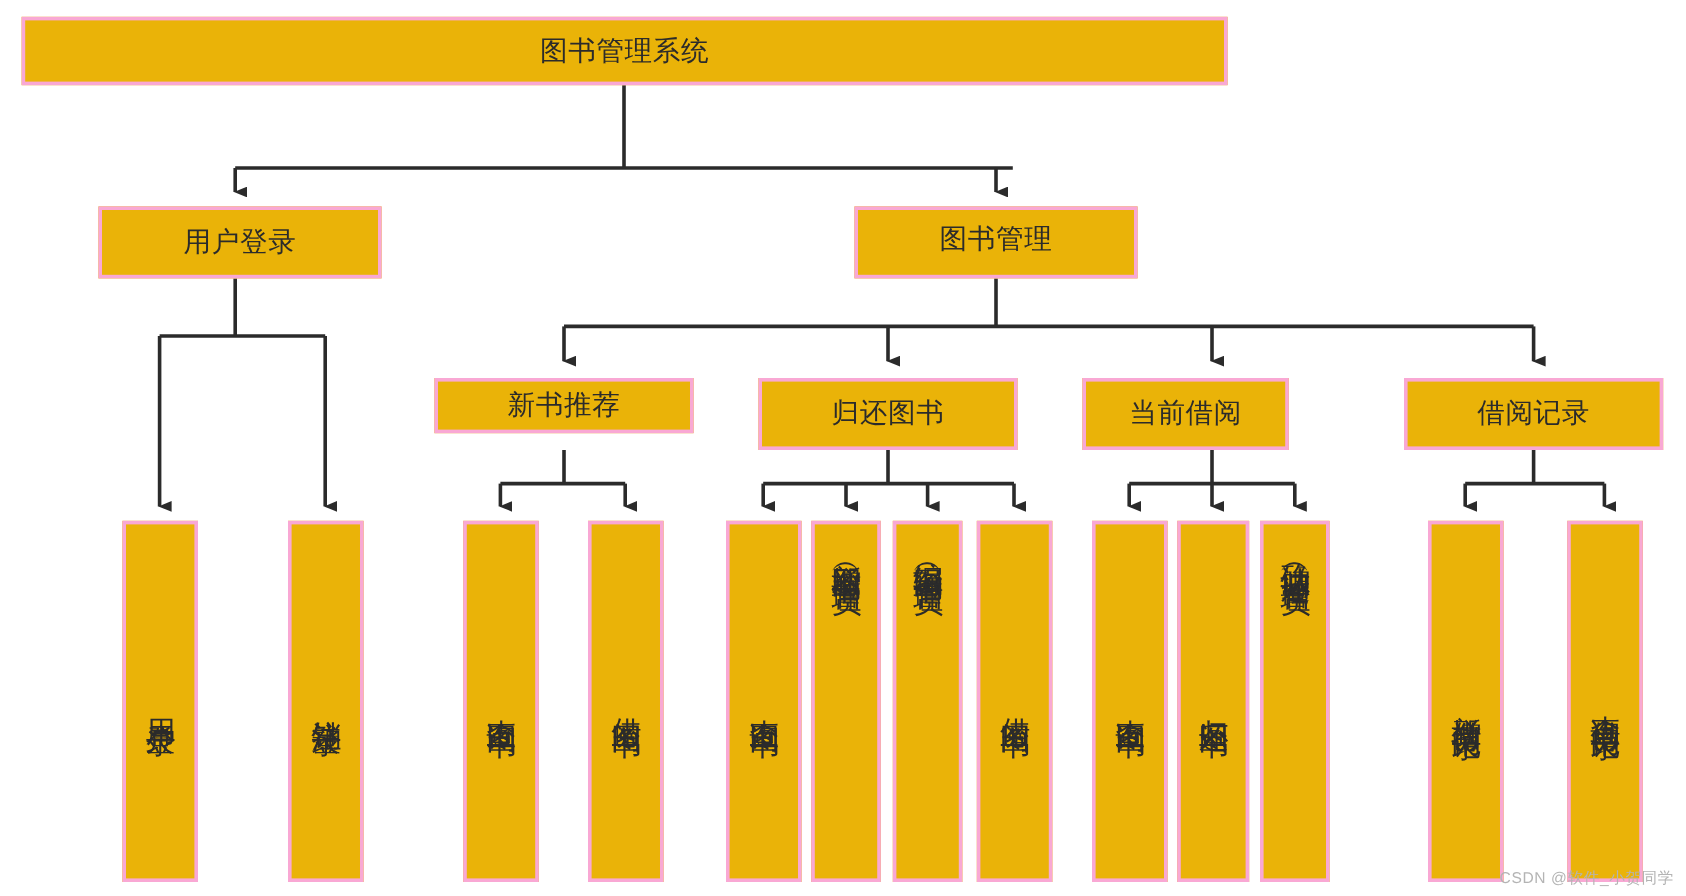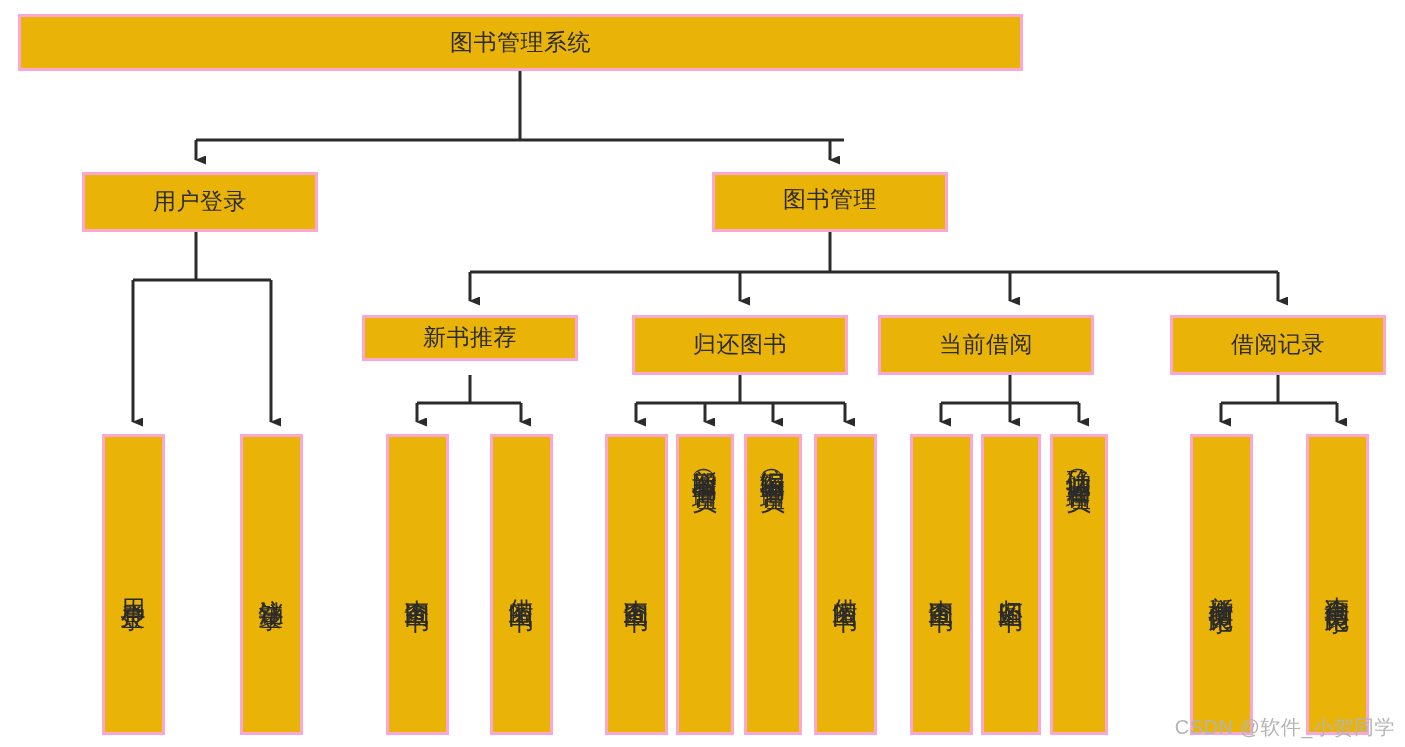--- a/index.html
+++ b/index.html
@@ -59,21 +59,21 @@
     letter-spacing: 3px;
   }
   .node.vertical.centered {
     align-items: center;
     padding-top: 0;
   }
   .watermark {
     position: absolute;
     right: 10px;
     bottom: 6px;
-    font-size: 20px;
+    font-size: 13px;
     color: #b4b4b4;
     white-space: nowrap;
     letter-spacing: 0.5px;
   }
 </style>
 </head>
 <body>
 
 <div id="diagram-root">
 
@@ -137,21 +137,21 @@
   <div class="node horizontal" style="left:712px; top:172px; width:236px; height:60px;font-family:Liberation Mono, monospace;">
     <span class="label">图书管理</span>
   </div>
 
   <div class="node horizontal" style="left:362px; top:315px; width:216px; height:46px;">
     <span class="label">新书推荐</span>
   </div>
   <div class="node horizontal" style="left:632px; top:315px; width:216px; height:60px;">
     <span class="label">归还图书</span>
   </div>
-  <div class="node horizontal" style="left:878px; top:315px; width:216px; height:60px;">
+  <div class="node horizontal" style="left:902px; top:315px; width:172px; height:60px;">
     <span class="label">当前借阅</span>
   </div>
   <div class="node horizontal" style="left:1170px; top:315px; width:216px; height:60px;justify-content:center;">
     <span class="label">借阅记录</span>
   </div>
 
   <div class="node vertical centered" style="left:102px; top:434px; width:63px; height:301px;">
     <span class="label">用户登录</span>
   </div>
   <div class="node vertical centered" style="left:240px; top:434px; width:63px; height:301px;">

